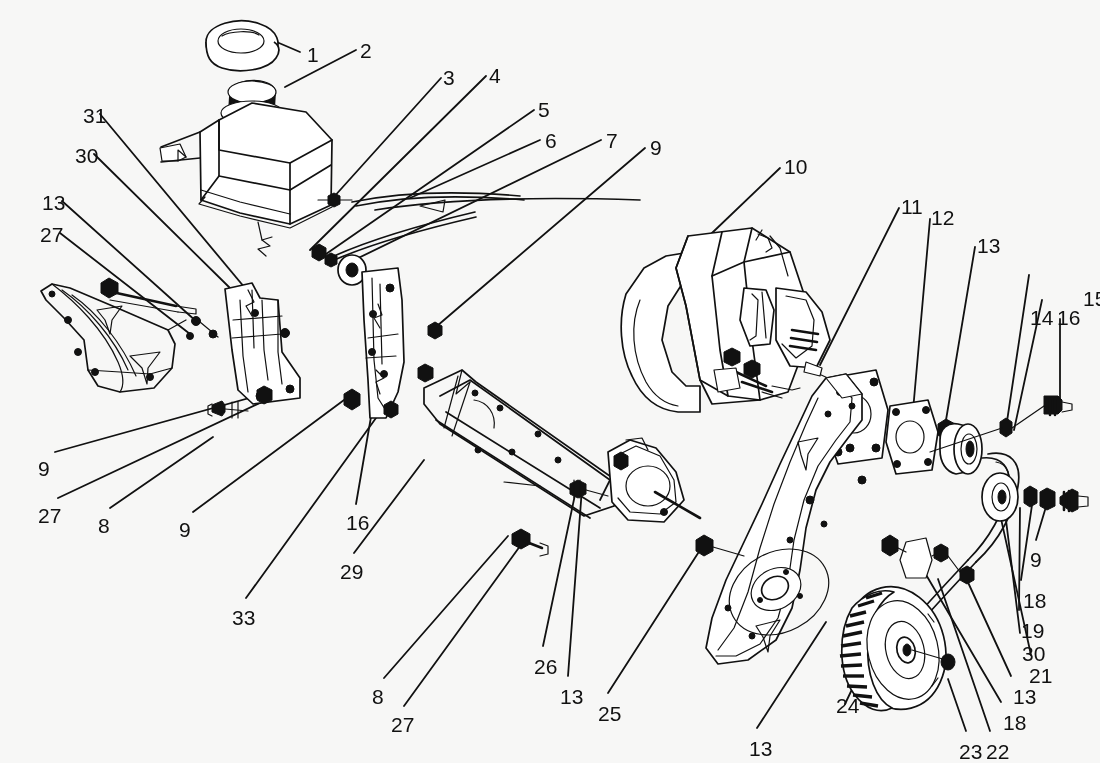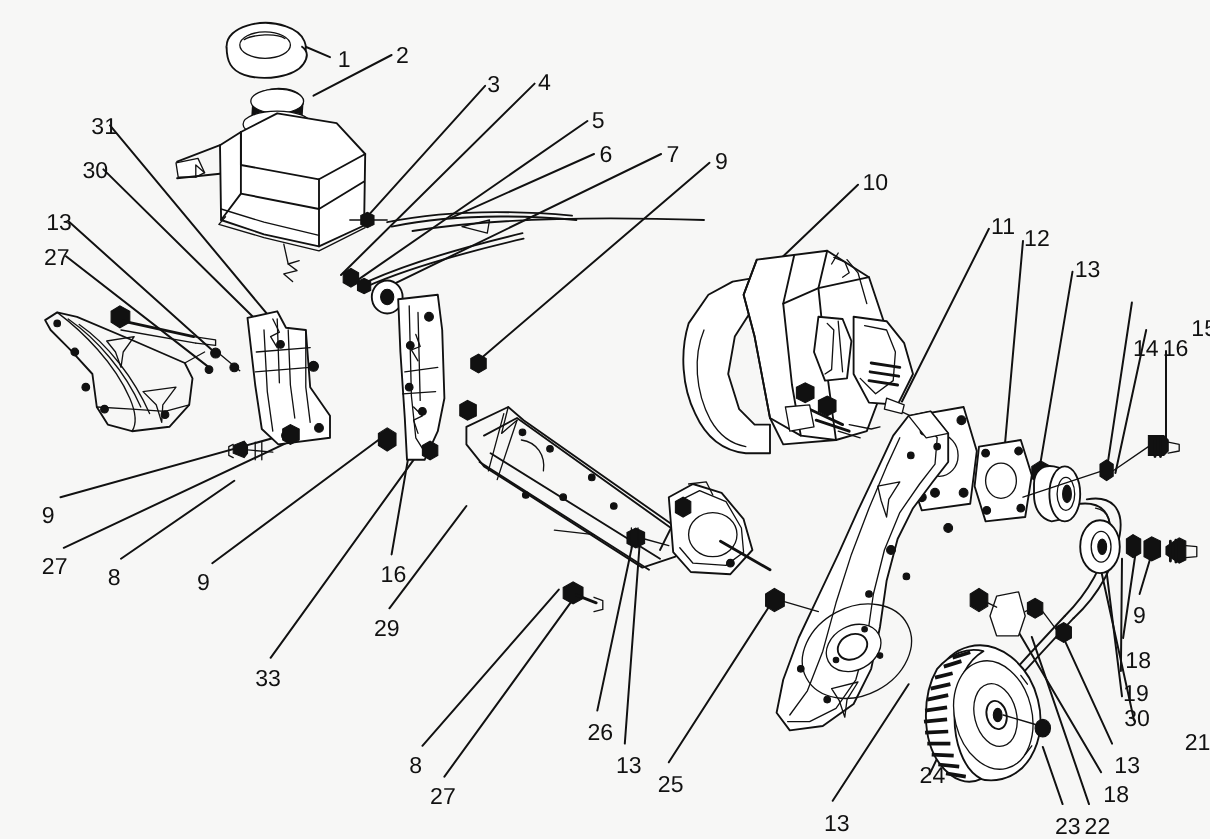--- a/index.html
+++ b/index.html
@@ -432,20 +432,20 @@
       <span class="callout-label" style="left: 391px; top: 714px;">27</span>
       <span class="callout-label" style="left: 534px; top: 656px;">26</span>
       <span class="callout-label" style="left: 560px; top: 686px;">13</span>
       <span class="callout-label" style="left: 598px; top: 703px;">25</span>
       <span class="callout-label" style="left: 749px; top: 738px;">13</span>
       <span class="callout-label" style="left: 836px; top: 695px;">24</span>
       <span class="callout-label" style="left: 959px; top: 741px;">23</span>
       <span class="callout-label" style="left: 986px; top: 741px;">22</span>
       <span class="callout-label" style="left: 1003px; top: 712px;">18</span>
       <span class="callout-label" style="left: 1013px; top: 686px;">13</span>
-      <span class="callout-label" style="left: 1029px; top: 665px; margin-left: 48px;">21</span>
+      <span class="callout-label" style="left: 1029px; top: 665px;">21</span>
       <span class="callout-label" style="left: 1022px; top: 643px;">30</span>
       <span class="callout-label" style="left: 1021px; top: 620px; text-align: center;">19</span>
       <span class="callout-label" style="left: 1023px; top: 590px;">18</span>
       <span class="callout-label" style="left: 1030px; top: 549px;">9</span>
     </div>
 
 </div>
 
 </body></html>

